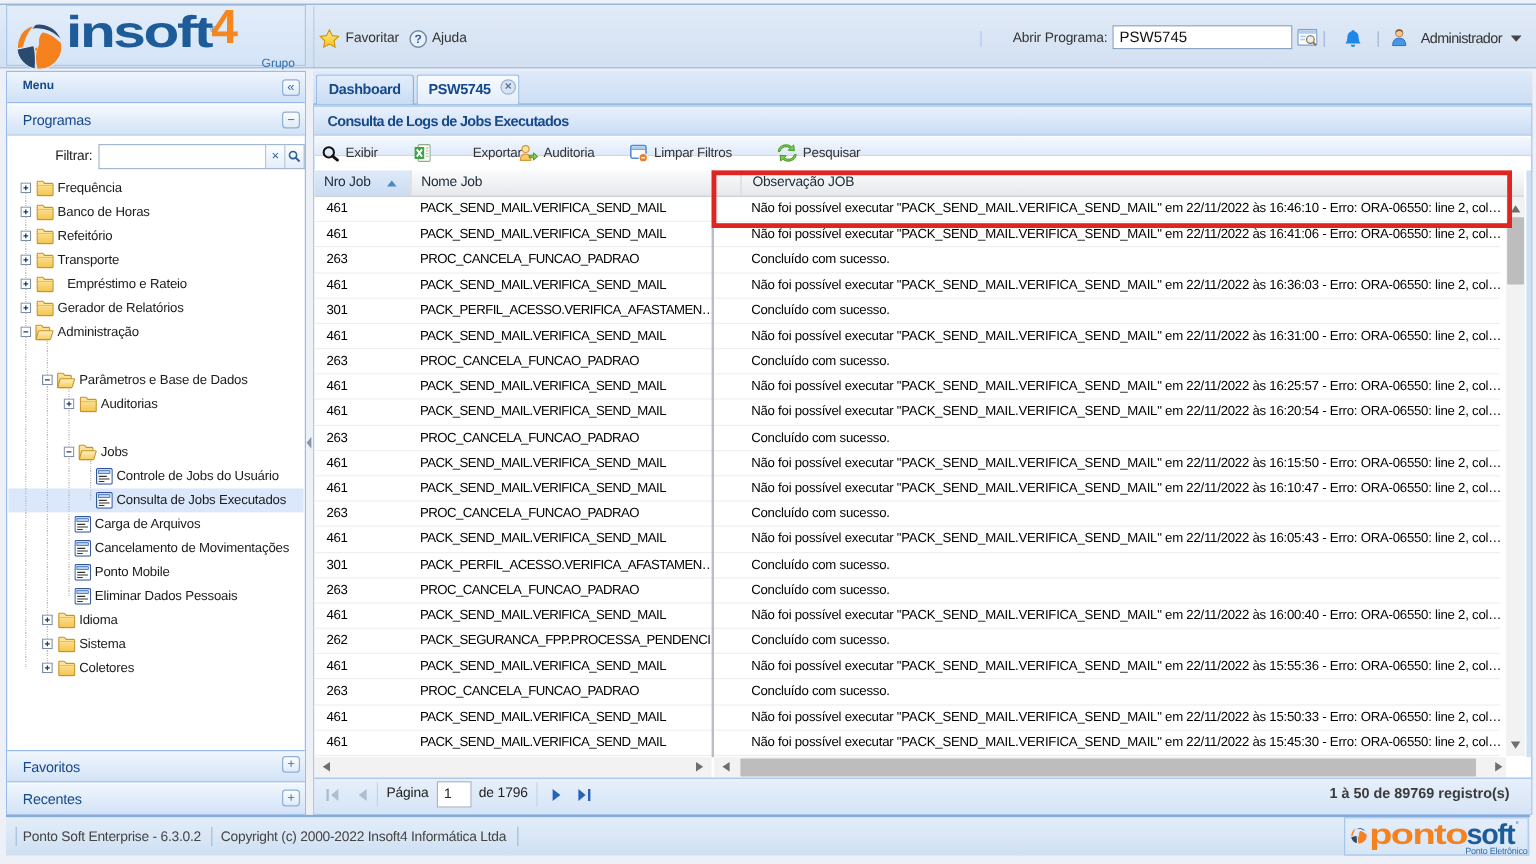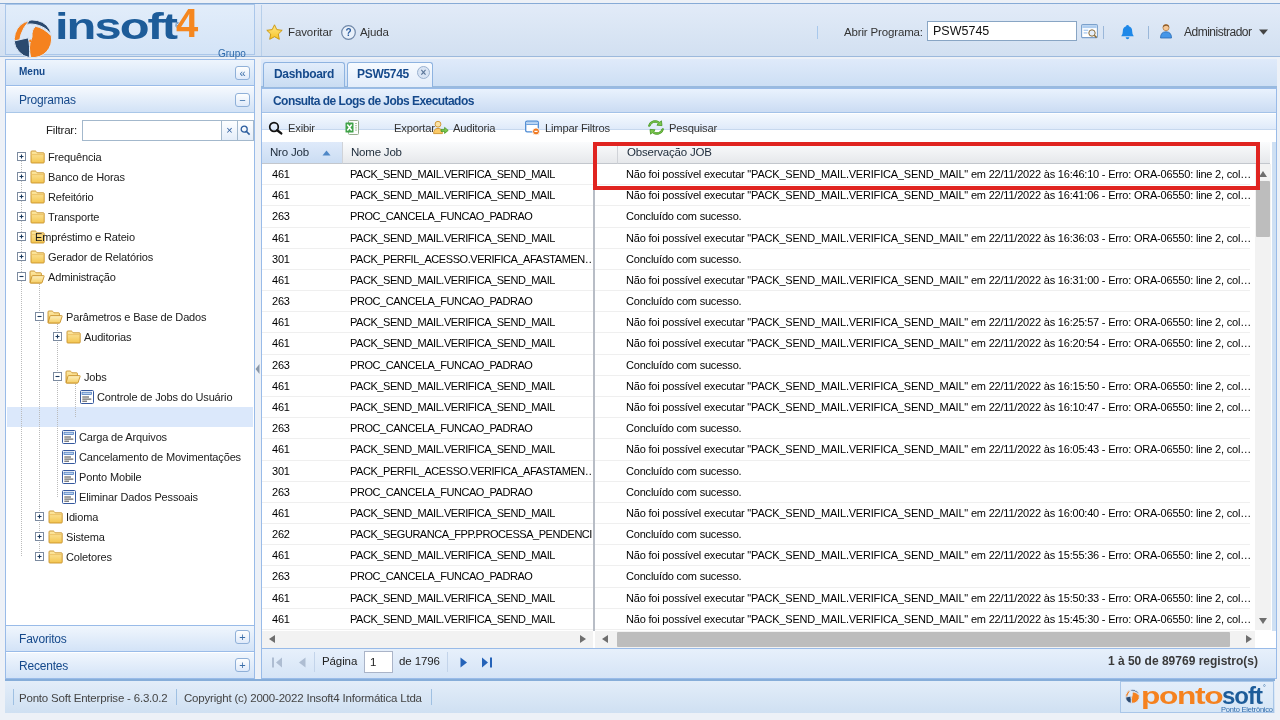--- a/index.html
+++ b/index.html
@@ -230,21 +230,21 @@
             <stop offset="1" stop-color="#f3c54f"></stop>
           </linearGradient>
           <linearGradient id="fo" x1="0" y1="0" x2="0" y2="1">
             <stop offset="0" stop-color="#fdf0c0"></stop>
             <stop offset="1" stop-color="#f5cd62"></stop>
           </linearGradient>
         </defs>
         <path d="M1 4.5 L1 12.2 Q1 13 1.8 13 L13.4 13 Q14.2 13 14.2 12.2 L14.2 3.6 Q14.2 2.8 13.4 2.8 L7.2 2.8 L6 1.4 Q5.7 1 5.2 1 L1.9 1 Q1 1 1 1.9 Z" fill="url(#fg)" stroke="#c8922b" stroke-width="0.9"></path>
         <path d="M1.4 4.6 L13.8 4.6" stroke="#e8bd5e" stroke-width="0.8" fill="none"></path>
       </svg>
-      <span style="position:absolute;left:29px;top:0;">Empréstimo e Rateio</span>
+      <span style="position:absolute;left:50px;top:0;">Empréstimo e Rateio</span>
     </div>
 <div class="trow" style="left:0;top:187px;width:248px;">
       <svg style="position:absolute;left:11px;top:5px;" width="9" height="9" viewBox="0 0 9 9">
         <rect x="0.5" y="0.5" width="8" height="8" fill="#fff" stroke="#7c8ba0"></rect>
         <path d="M2.5 4.5 L6.5 4.5 M4.5 2.5 L4.5 6.5" stroke="#1c3a5e" stroke-width="1.1"></path>
       </svg>
       <svg style="position:absolute;left:24px;top:3px;" width="16" height="14" viewBox="0 0 16 14">
         <defs>
           <linearGradient id="fg" x1="0" y1="0" x2="0" y2="1">
             <stop offset="0" stop-color="#fde9a8"></stop>
@@ -344,20 +344,28 @@
       </svg>
       <span style="position:absolute;left:78px;top:0;">Jobs</span>
     </div>
 <div class="trow" style="left:0;top:327px;width:248px;">
       <svg style="position:absolute;left:74px;top:3px;" width="14" height="14" viewBox="0 0 14 14">
         <rect x="0.5" y="0.5" width="13" height="13" rx="1" fill="#fff" stroke="#35589d"></rect>
         <rect x="2" y="2.2" width="9.6" height="2.4" fill="#b9d2f1" stroke="#4272b8" stroke-width="0.7"></rect>
         <path d="M2.3 7 L9 7 M2.3 9.1 L11.3 9.1 M2.3 11.2 L7 11.2" stroke="#333" stroke-width="0.9"></path>
       </svg>
       <span style="position:absolute;left:91px;top:0;">Controle de Jobs do Usuário</span>
+    </div>
+<div class="trow" style="left:0;top:347px;width:248px;">
+      <svg style="position:absolute;left:74px;top:3px;" width="14" height="14" viewBox="0 0 14 14">
+        <rect x="0.5" y="0.5" width="13" height="13" rx="1" fill="#fff" stroke="#35589d"></rect>
+        <rect x="2" y="2.2" width="9.6" height="2.4" fill="#b9d2f1" stroke="#4272b8" stroke-width="0.7"></rect>
+        <path d="M2.3 7 L9 7 M2.3 9.1 L11.3 9.1 M2.3 11.2 L7 11.2" stroke="#333" stroke-width="0.9"></path>
+      </svg>
+      <span style="position:absolute;left:91px;top:0;">Consulta de Jobs Executados</span>
     </div>
 <div class="trow" style="left:0;top:367px;width:248px;">
       <svg style="position:absolute;left:56px;top:3px;" width="14" height="14" viewBox="0 0 14 14">
         <rect x="0.5" y="0.5" width="13" height="13" rx="1" fill="#fff" stroke="#35589d"></rect>
         <rect x="2" y="2.2" width="9.6" height="2.4" fill="#b9d2f1" stroke="#4272b8" stroke-width="0.7"></rect>
         <path d="M2.3 7 L9 7 M2.3 9.1 L11.3 9.1 M2.3 11.2 L7 11.2" stroke="#333" stroke-width="0.9"></path>
       </svg>
       <span style="position:absolute;left:73px;top:0;">Carga de Arquivos</span>
     </div>
 <div class="trow" style="left:0;top:387px;width:248px;">

